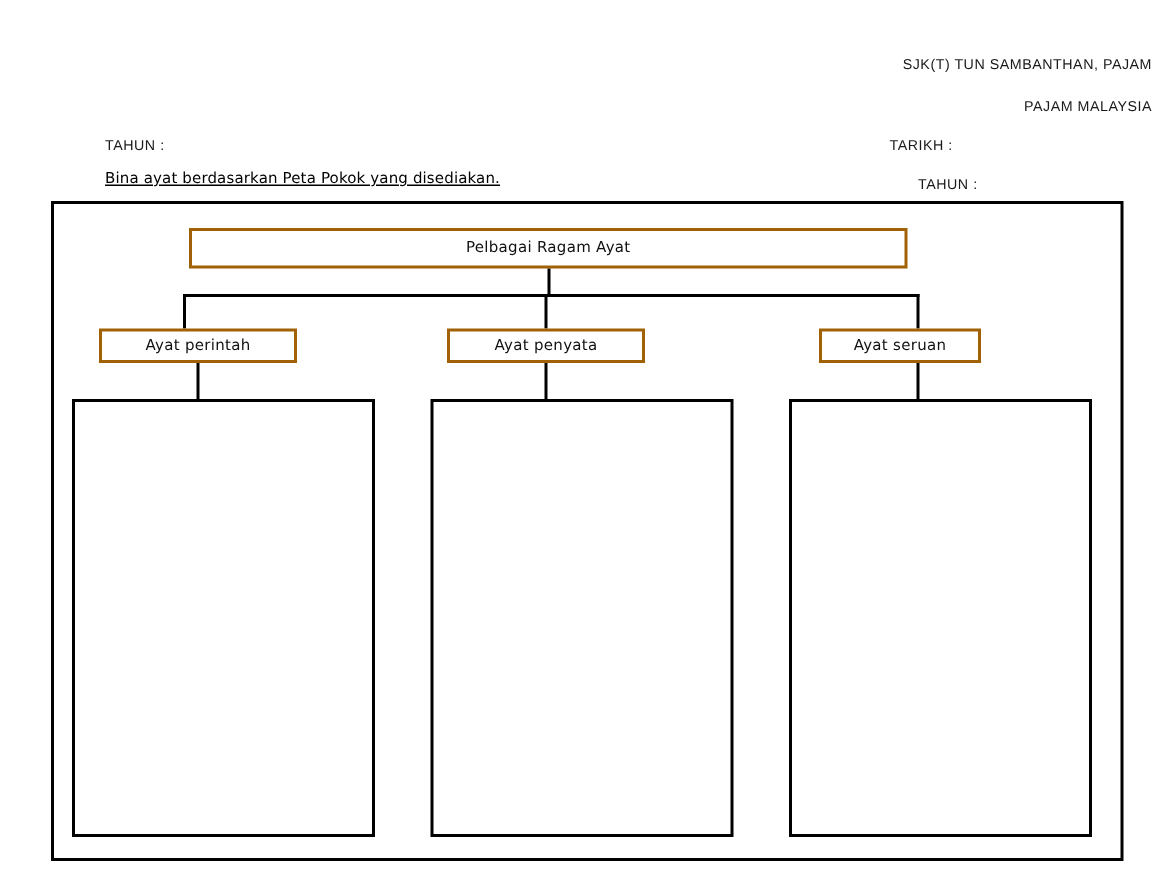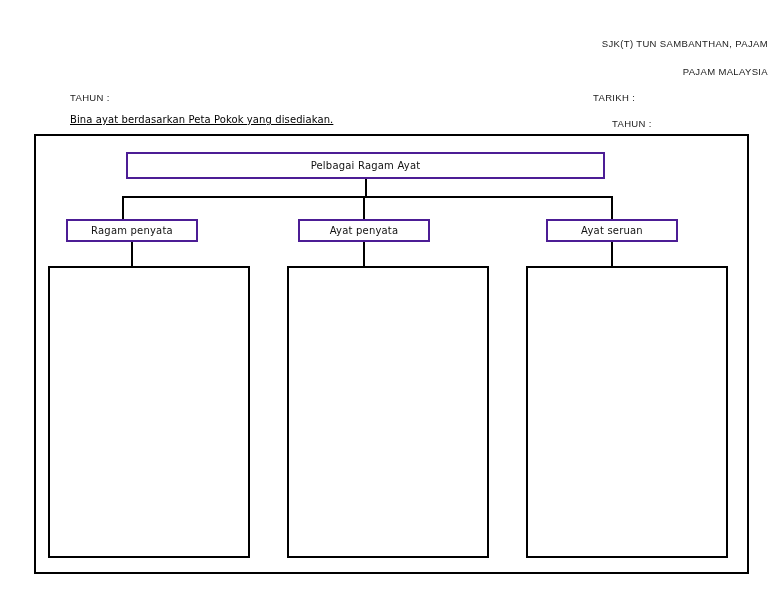--- a/index.html
+++ b/index.html
@@ -62,21 +62,21 @@
     top: 134px;
     width: 715px;
     height: 440px;
     border: 2px solid #000000;
     box-sizing: border-box;
   }
 
   
   .node-box {
     position: absolute;
-    border: 2px solid #4c1d95;
+    border: 2px solid #a16207;
     box-sizing: border-box;
     background: #ffffff;
     display: flex;
     align-items: center;
     justify-content: center;
     font-family: "DejaVu Sans", sans-serif;
     font-size: 10px;
     color: #111111;
     letter-spacing: 0.2px;
     white-space: nowrap;
@@ -85,21 +85,21 @@
   #root-node {
     left: 126px;
     top: 152px;
     width: 479px;
     height: 27px;
   }
 
   .branch-node { height: 23px; }
   #branch-node-0 { left: 66px;  top: 219px; width: 132px; }
   #branch-node-1 { left: 298px; top: 219px; width: 132px; }
-  #branch-node-2 { left: 546px; top: 219px; width: 132px; }
+  #branch-node-2 { left: 546px; top: 219px; width: 108px; }
 
   
   .answer-box {
     position: absolute;
     top: 266px;
     height: 292px;
     border: 2px solid #000000;
     box-sizing: border-box;
     background: #ffffff;
   }
@@ -149,21 +149,21 @@
 
   <div class="node-box" id="root-node">Pelbagai Ragam Ayat</div>
 
   <div class="conn conn-v" id="connector-root-stem"></div>
   <div class="conn conn-h" id="connector-bus"></div>
 
   <div class="conn conn-v" id="connector-branch-0"></div>
   <div class="conn conn-v" id="connector-branch-1"></div>
   <div class="conn conn-v" id="connector-branch-2"></div>
 
-  <div class="node-box branch-node" id="branch-node-0">Ragam penyata</div>
+  <div class="node-box branch-node" id="branch-node-0">Ayat perintah</div>
   <div class="node-box branch-node" id="branch-node-1">Ayat penyata</div>
   <div class="node-box branch-node" id="branch-node-2">Ayat seruan</div>
 
   <div class="conn conn-v" id="connector-answer-0"></div>
   <div class="conn conn-v" id="connector-answer-1"></div>
   <div class="conn conn-v" id="connector-answer-2"></div>
 
   <div class="answer-box" id="answer-box-0"></div>
   <div class="answer-box" id="answer-box-1"></div>
   <div class="answer-box" id="answer-box-2"></div>

